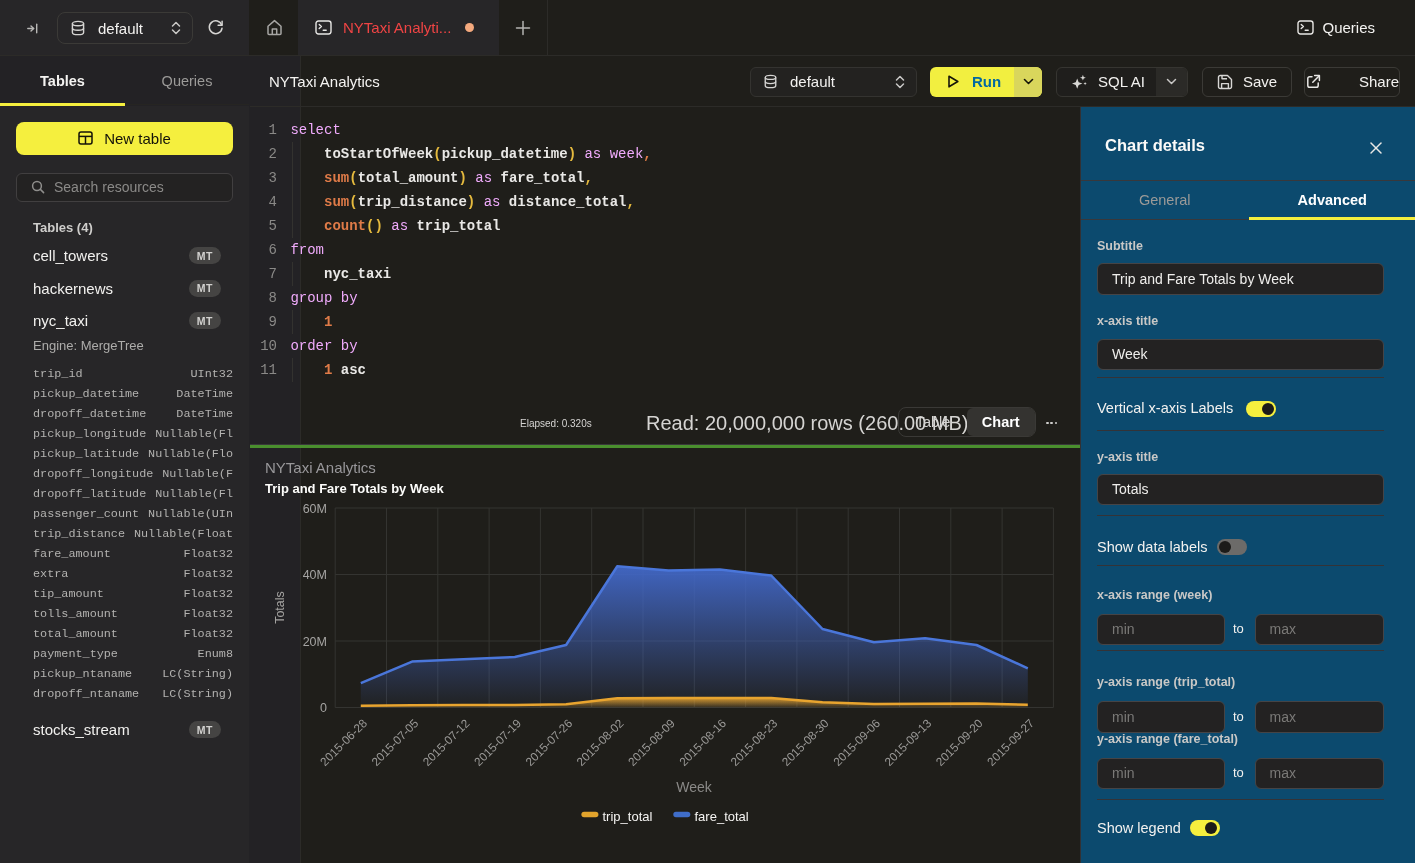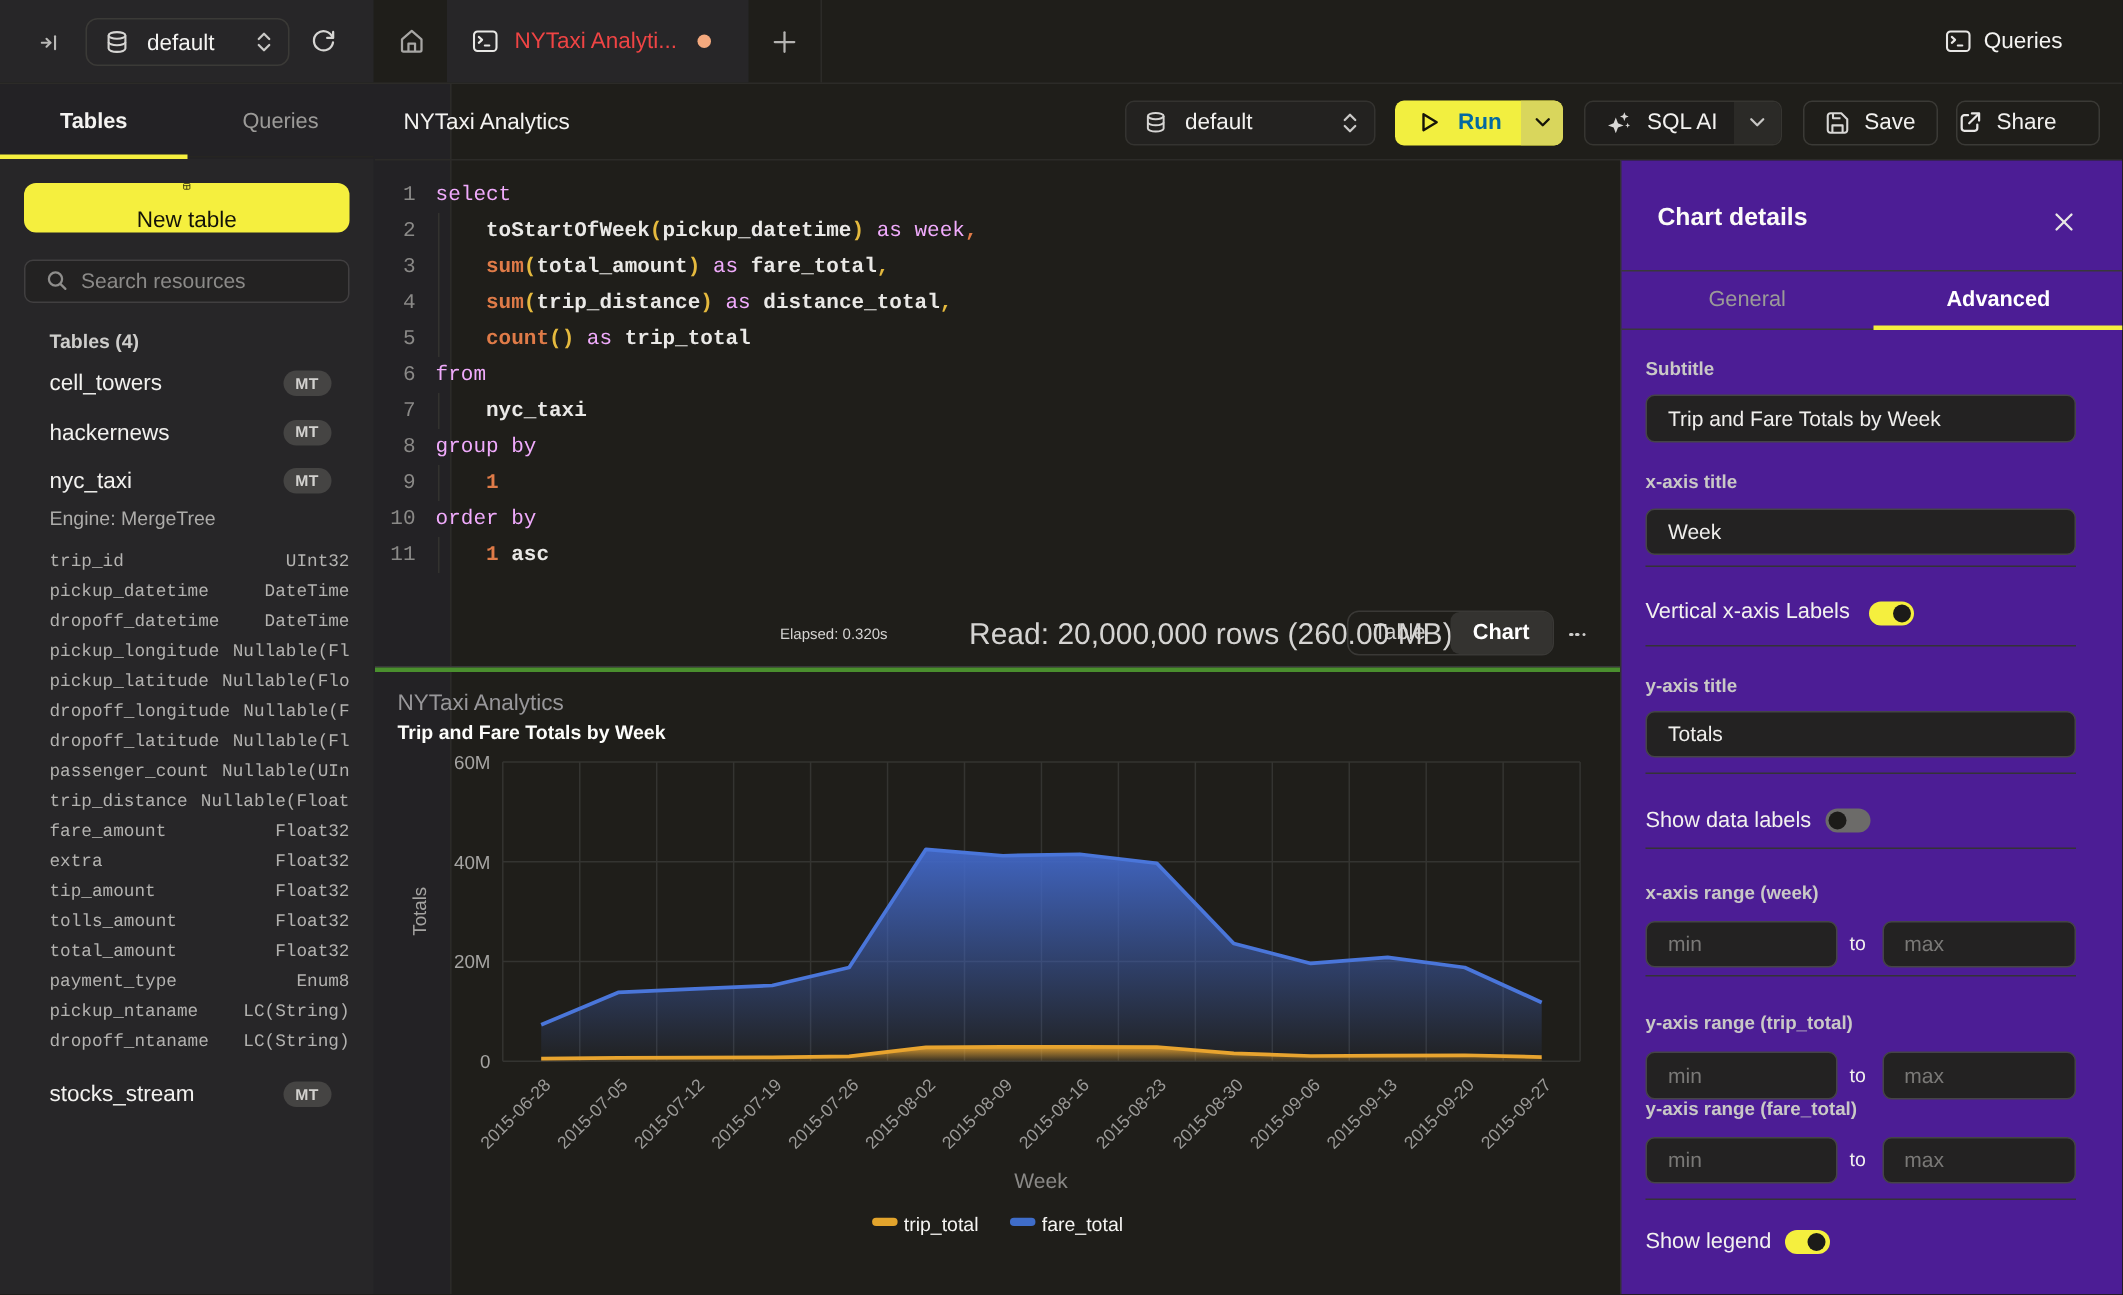--- a/index.html
+++ b/index.html
@@ -16,21 +16,21 @@
 #activetab .ttl { font-size:15px; font-weight:500; color:#ef4444; margin-left:11px; }
 #activetab .dot { width:9px; height:9px; border-radius:50%; background:#f4a97e; margin-left:14px; }
 #queries-btn { position:absolute; right:40px; top:0; height:55px; display:flex; align-items:center; gap:8px; font-size:15px; font-weight:500; color:#f4f3f1; }
 
 #sidebar { position:absolute; left:0; top:56px; width:301px; height:807px; background:#232225; border-right:1px solid #2c2b28; }
 #sidebar .content-bg { position:absolute; left:0; top:50px; width:249px; height:757px; background:#272628; }
 #sidebar .tabrow { position:absolute; left:0; top:0; width:249px; height:49px; border-bottom:1px solid #262522; }
 #sidebar .tabrow .t1 { position:absolute; left:0; top:0; width:125px; height:49px; display:flex; align-items:center; justify-content:center; font-size:14.5px; font-weight:700; color:#f4f3f1; }
 #sidebar .tabrow .t2 { position:absolute; left:125px; top:0; width:124px; height:49px; display:flex; align-items:center; justify-content:center; font-size:14.5px; color:#9b9a98; }
 #sidebar .tabrow .yline { position:absolute; left:0; bottom:-2px; width:125px; height:3px; background:#f5ef3e; }
-#newtable { position:absolute; left:16px; top:66px; width:217px; height:32.5px; background:#f5ef3e; border-radius:8px; display:flex; align-items:center; justify-content:center; gap:11px; color:#141309; font-size:15px; font-weight:500;flex-direction:column; }
+#newtable { position:absolute; left:16px; top:66px; width:217px; height:32.5px; background:#f5ef3e; border-radius:8px; display:flex; align-items:center; justify-content:center; gap:11px; color:#141309; font-size:15px; font-weight:500; }
 #searchres { position:absolute; left:16px; top:116.5px; width:217px; height:29.5px; background:#232222; border:1px solid #413f40; border-radius:6px; display:flex; align-items:center; padding-left:14px; gap:9px; color:#8b8a88; font-size:14px; }
 .trow { position:absolute; left:33px; width:188px; height:22px; display:flex; align-items:center; justify-content:space-between; }
 .trow .nm { font-size:15px; font-weight:500; color:#f2f1ef; }
 .badge { background:#454443; color:#d2d1cf; font-size:10.5px; font-weight:700; letter-spacing:.4px; border-radius:9px; padding:0; width:32.5px; height:17px; display:flex; align-items:center; justify-content:center; }
 .crow { position:absolute; left:33px; width:200px; height:20px; display:flex; align-items:center; justify-content:space-between; font-family:"Liberation Mono", monospace; font-size:11.8px; color:#b3b2b0; white-space:pre; }
 
 #toolbar { position:absolute; left:250px; top:56px; width:1165px; height:51px; border-bottom:1px solid #2c2b28; }
 .tbtn { position:absolute; top:10.5px; height:30px; display:flex; align-items:center; border-radius:6px; font-size:15px; color:#f2f1ef; }
 
 #editor { position:absolute; left:250px; top:107px; width:830px; height:297px; }
@@ -38,21 +38,21 @@
 #lnums { position:absolute; left:0; top:10.5px; width:27px; text-align:right; color:#8a8987; font-weight:400; }
 #code { position:absolute; left:40.4px; top:10.5px; font-weight:700; color:#e9e8e6; }
 .kw { color:#f0abfc; font-weight:400; }
 .fn { color:#df7b48; }
 .pa { color:#e5ba3e; }
 .nu { color:#df7b48; }
 .guide { position:absolute; left:41.5px; width:1px; background:#33322f; }
 
 #resultsbar { position:absolute; left:250px; top:404px; width:830px; height:41px; }
 
-#rightpanel { position:absolute; left:1080px; top:107px; width:335px; height:756px; border-left:1px solid #323134; background:#4c1d95; }
+#rightpanel { position:absolute; left:1080px; top:107px; width:335px; height:756px; border-left:1px solid #323134; background:#0c4a6e; }
 .rp-label { position:absolute; left:16px; font-size:12.5px; font-weight:700; color:#c9c8c6; }
 .rp-input { position:absolute; left:16px; width:287px; height:31.5px; background:#232222; border:1px solid #454446; border-radius:6px; display:flex; align-items:center; padding-left:14px; font-size:14px; color:#efeeec; }
 .rp-div { position:absolute; left:16px; width:287px; height:1px; background:#343337; }
 .mini { width:128px; }
 .maxi { left:173.5px; width:129.5px; }
 .ph { color:#7a7977; }
 .toggle { position:absolute; width:30px; height:16px; border-radius:8.5px; }
 .toggle .knob { position:absolute; top:2px; width:12px; height:12px; border-radius:50%; background:#1c1b19; }
 .ton { background:#f5ef3e; } .ton .knob { right:2.5px; }
 .toff { background:#6c6b69; } .toff .knob { left:2.5px; }
@@ -210,21 +210,21 @@
     </div>
   </div>
   <div class="tbtn" style="left:952px;width:90px;border:1px solid #3b3a36;justify-content:center;gap:10px">
     <svg width="16" height="16" viewBox="0 0 16 16" fill="none" stroke="#d8d7d5" stroke-width="1.4" stroke-linejoin="round">
       <path d="M1.5 3.3 a1.8 1.8 0 0 1 1.8 -1.8 H10.5 L14.5 5.5 V12.7 a1.8 1.8 0 0 1 -1.8 1.8 H3.3 a1.8 1.8 0 0 1 -1.8 -1.8 Z"></path>
       <path d="M4.6 14.3 V9.6 h6.8 v4.7"></path>
           <path d="M5 1.6 V4.8 h5"></path>
     </svg>
     <span>Save</span>
   </div>
-  <div class="tbtn" style="left:1054px;width:96px;border:1px solid #3b3a36;justify-content:flex-start;gap:10px">
+  <div class="tbtn" style="left:1054px;width:96px;border:1px solid #3b3a36;justify-content:space-between;gap:10px">
     <svg width="16" height="16" viewBox="0 0 16 16" fill="none" stroke="#e8e7e5" stroke-width="1.5" stroke-linecap="round" stroke-linejoin="round">
       <path d="M7 2.8 H4.6 A1.8 1.8 0 0 0 2.8 4.6 V11.4 A1.8 1.8 0 0 0 4.6 13.2 H11.4 A1.8 1.8 0 0 0 13.2 11.4 V9"></path>
       <polyline points="9.6,1.6 14.4,1.6 14.4,6.4"></polyline>
           <line x1="14" y1="2" x2="7.8" y2="8.2"></line>
     </svg>
     <span>Share</span>
   </div>
 </div>
 <div id="editor">
   <div class="guide" style="top:34.5px;height:96px"></div>

